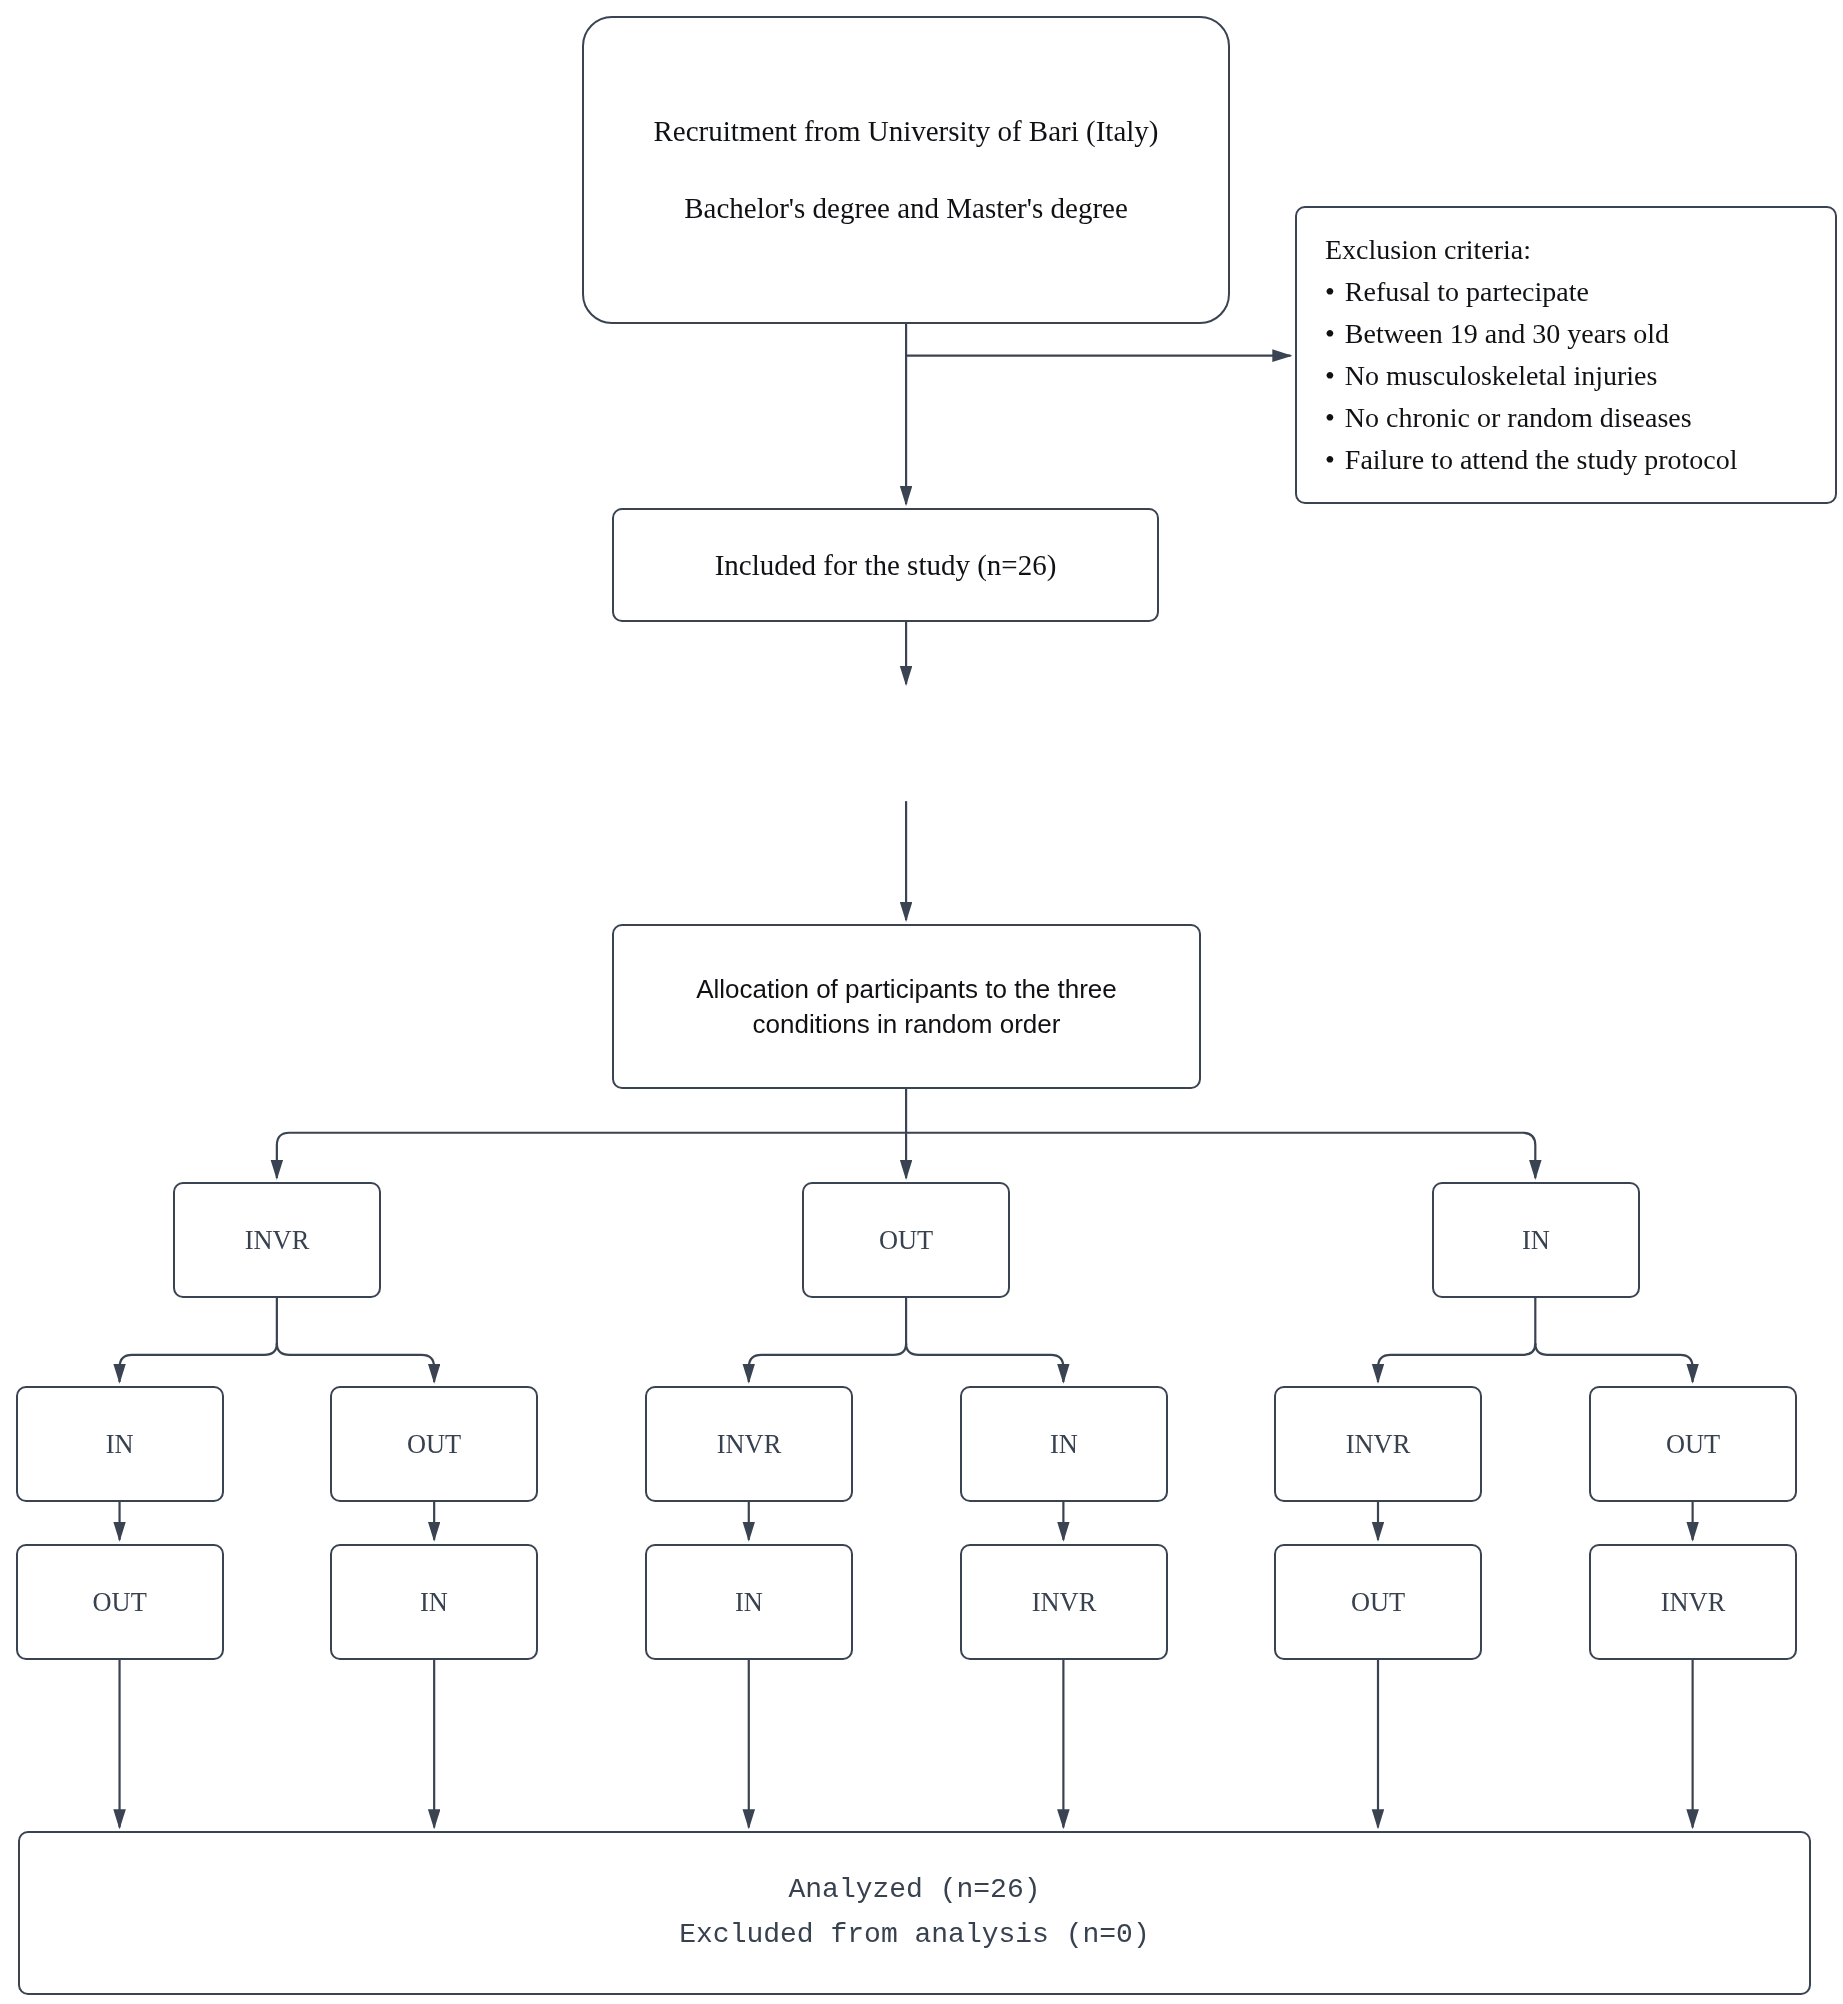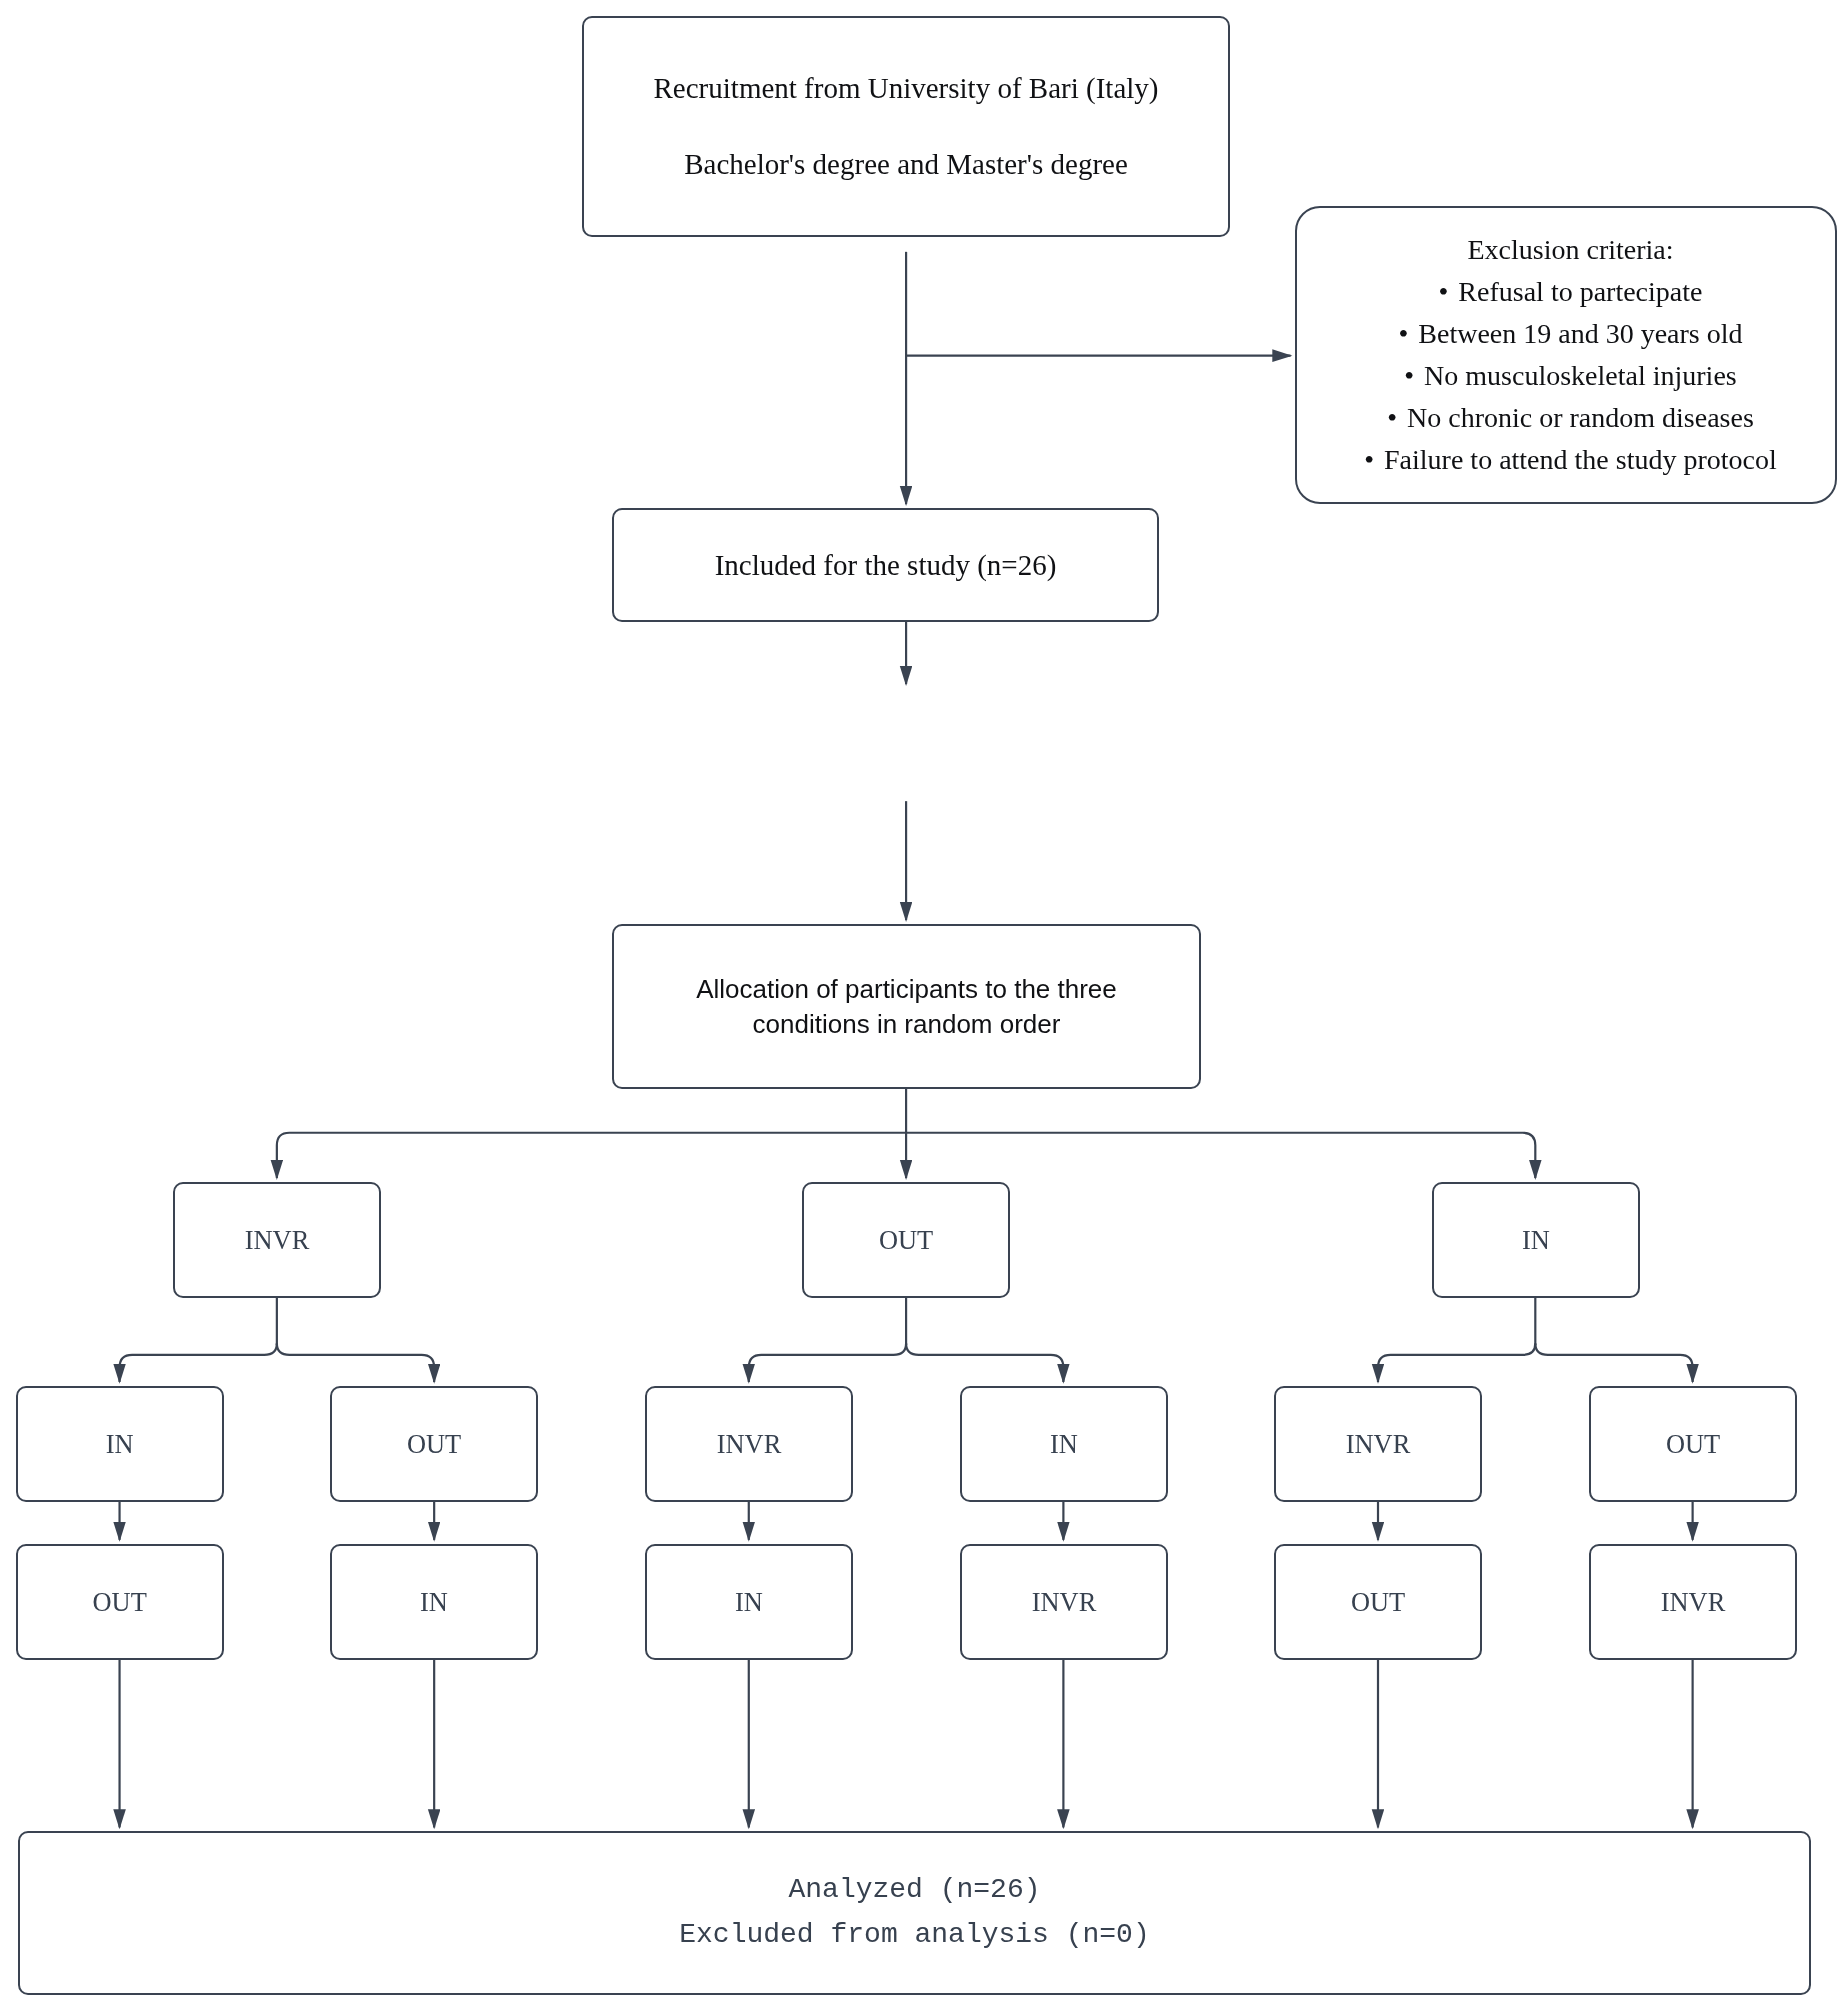--- a/index.html
+++ b/index.html
@@ -40,25 +40,24 @@
     flex-direction:column;
     align-items:center;
     justify-content:center;
     text-align:center;
     color:var(--text);
   }
   .box .ln{line-height:1.4;}
   .recruitment{font-size:29px;}
   .recruitment .gap-after{margin-bottom:36px;}
   .exclusion{
-    align-items:center;
+    align-items:flex-start;
     text-align:left;
     font-size:28px;
     padding:17.6px 19px 17.6px 28px;
-    border-radius:25px;
   }
   .exclusion .ln{line-height:1.5;}
   .exclusion .bullet{margin-right:10px;}
   .single-line{font-size:29px;}
   .allocation{
     font-family:"Liberation Sans", sans-serif;
     font-size:26px;
   }
   .allocation .ln{line-height:1.32;}
   .cond{
@@ -112,21 +111,21 @@
     <path d="M 2690 2386 L 2690 2447" marker-end="url(#ah)"></path>
 
     <path d="M 190 2637 L 190 2904" marker-end="url(#ah)"></path>
     <path d="M 690 2637 L 690 2904" marker-end="url(#ah)"></path>
     <path d="M 1190 2637 L 1190 2904" marker-end="url(#ah)"></path>
     <path d="M 1690 2637 L 1690 2904" marker-end="url(#ah)"></path>
     <path d="M 2190 2637 L 2190 2904" marker-end="url(#ah)"></path>
     <path d="M 2690 2637 L 2690 2904" marker-end="url(#ah)"></path>
   </svg>
 
-  <div class="box recruitment" style="left:582px;top:15.7px;width:648px;height:221px;">
+  <div class="box recruitment" style="left:582px;top:15.7px;width:648px;height:308px;border-radius:30px;">
     <div class="ln gap-after">Recruitment from University of Bari (Italy)</div>
     <div class="ln">Bachelor's degree and Master's degree</div>
   </div>
 
   <div class="box exclusion" style="left:1295px;top:206px;width:542px;height:298px;">
     <div class="ln">Exclusion criteria:</div>
     <div class="ln"><span class="bullet">•</span><span>Refusal to partecipate</span></div>
     <div class="ln"><span class="bullet">•</span><span>Between 19 and 30 years old</span></div>
     <div class="ln"><span class="bullet">•</span><span>No musculoskeletal injuries</span></div>
     <div class="ln"><span class="bullet">•</span><span>No chronic or random diseases</span></div>

